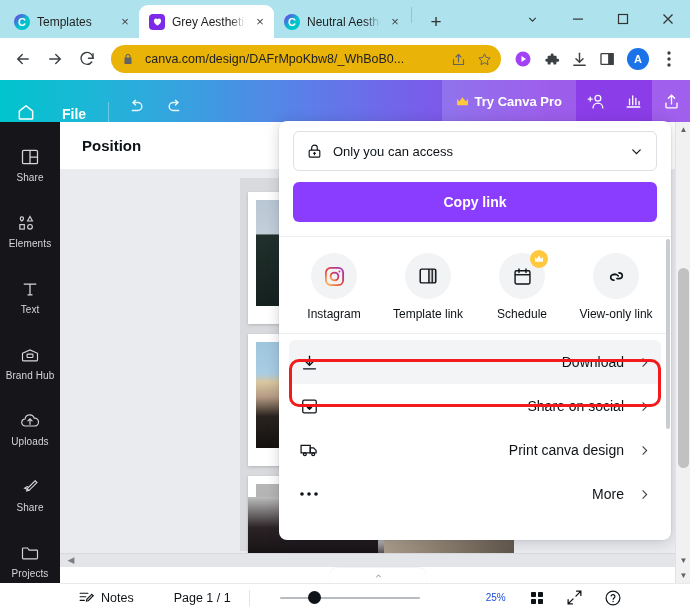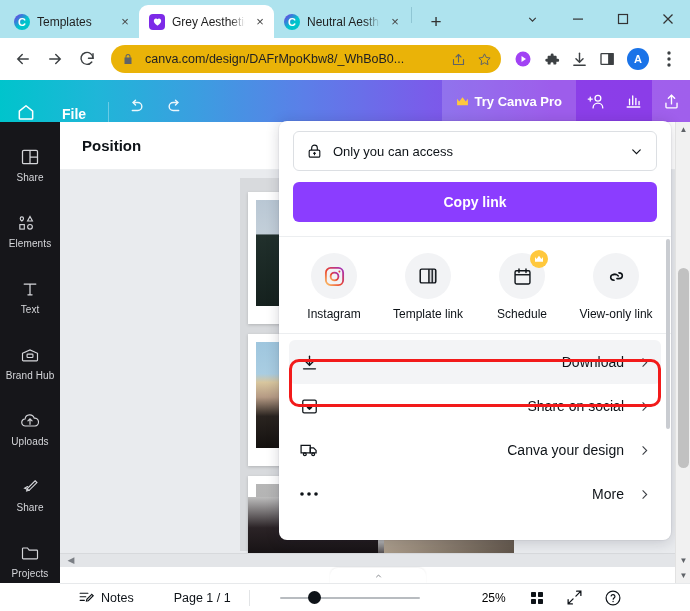--- a/index.html
+++ b/index.html
@@ -171,21 +171,21 @@
   .bottom-bar {
     position: absolute; left: 60px; top: 583px; width: 630px; height: 28px;
     background: #fff; border-top: 1px solid #e7e9eb;
     display: flex; align-items: center; padding: 0 10px; gap: 6px;
   }
   .bb-item { display:flex; align-items:center; gap:6px; font-size:12.5px; color:#0e1318; padding: 0 8px; }
   .bb-sep { width:1px; height:16px; background:#e2e4e6; margin: 0 4px;}
   .zoom-slider { position: relative; width: 140px; height: 16px; display:flex; align-items:center; }
   .zoom-track { position:absolute; left:0; right:0; height: 2px; background:#b8bcc0; border-radius:2px;}
   .zoom-knob { position:absolute; left: 28px; width: 13px; height: 13px; border-radius:50%; background:#0e1318; }
-  .zoom-pct { font-size: 12px; color:#000000; min-width: 34px; text-align:right; }
+  .zoom-pct { font-size: 10px; color:#1d4ed8; min-width: 34px; text-align:right; }
   .bb-icon { width: 26px; height: 26px; display:flex; align-items:center; justify-content:center; color:#0e1318; }
 
   .tab-notch {
     position:absolute; left: 330px; top: 568px; width: 96px; height: 16px;
     background:#fff; border-radius: 8px 8px 0 0;
     display:flex; align-items:center; justify-content:center; color:#5d6268; font-size:10px;
     box-shadow: 0 -1px 2px rgba(0,0,0,.06);
   }
 
   
@@ -671,21 +671,21 @@
 
       <div class="menu-row">
         <span class="menu-icon">
           <svg width="20" height="20" viewBox="0 0 24 24" fill="none" stroke="#0e1318" stroke-width="1.5">
               <path d="M2.5 6.5h11v9h-11z"></path>
               <path d="M13.5 9.5h4l3 3v3h-7z"></path>
               <circle cx="7" cy="17" r="1.7"></circle>
               <circle cx="17" cy="17" r="1.7"></circle>
             </svg>
         </span>
-        <span class="mtext">Canva your design</span>
+        <span class="mtext">Print canva design</span>
         <span class="chev">
           <svg width="13" height="13" viewBox="0 0 24 24" fill="none" stroke="#3b3f45" stroke-width="2" stroke-linecap="round">
               <path d="M9 5l7 7-7 7"></path>
             </svg>
         </span>
       </div>
 
       <div class="menu-row">
         <span class="menu-icon">
           <svg width="18" height="6" viewBox="0 0 18 6" fill="#0e1318">

